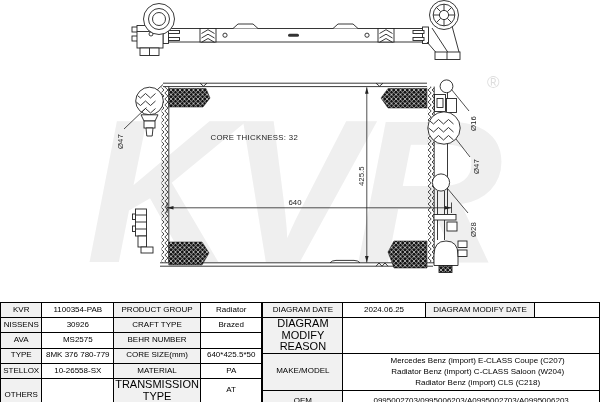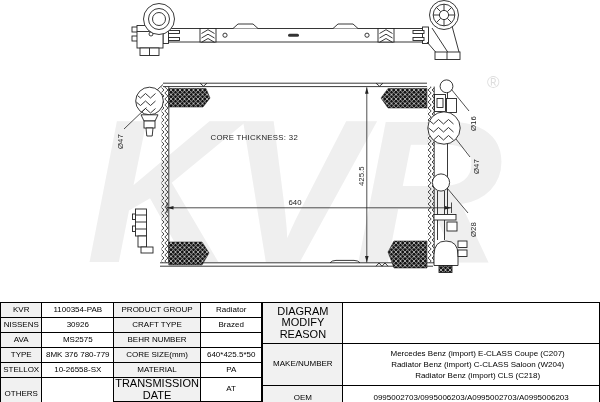--- a/index.html
+++ b/index.html
@@ -234,44 +234,50 @@
     </tr>
     <tr class="r15">
       <td class="g">STELLOX</td>
       <td>10-26558-SX</td>
       <td class="g">MATERIAL</td>
       <td>PA</td>
     </tr>
     <tr class="r14">
       <td class="g" rowspan="2">OTHERS</td>
       <td rowspan="2"></td>
-      <td class="g wrap">TRANSMISSION DATE</td>
+      <td class="g wrap">TRANSMISSION TYPE</td>
       <td>AT</td>
     </tr>
     <tr class="r10">
       <td class="g">SUPPLEMENTARY</td>
       <td></td>
     </tr>
   </tbody>
     </table>
 
   <table>
     <colgroup>
         <col style="width:81px">
         <col style="width:84px">
         <col style="width:110px">
         <col style="width:67px">
       </colgroup>
     <tbody>
+        <tr class="r15">
+      <td class="g">DIAGRAM DATE</td>
+      <td>2024.06.25</td>
+      <td class="g">DIAGRAM MODIFY DATE</td>
+      <td></td>
+    </tr>
     <tr class="r24">
       <td class="g wrap">DIAGRAM MODIFY REASON</td>
       <td colspan="3"></td>
     </tr>
     <tr class="r37">
-      <td class="g">MAKE/NUMBER</td>
+      <td class="g">MAKE/MODEL</td>
       <td colspan="3">
         <div class="mm-line">Mercedes Benz (import) E-CLASS Coupe (C207)</div>
         <div class="mm-line">Radiator Benz (import) C-CLASS Saloon (W204)</div>
         <div class="mm-line">Radiator Benz (import) CLS (C218)</div>
       </td>
     </tr>
     <tr class="r23">
       <td class="g">OEM</td>
       <td colspan="3">0995002703/0995006203/A0995002703/A0995006203</td>
     </tr>

